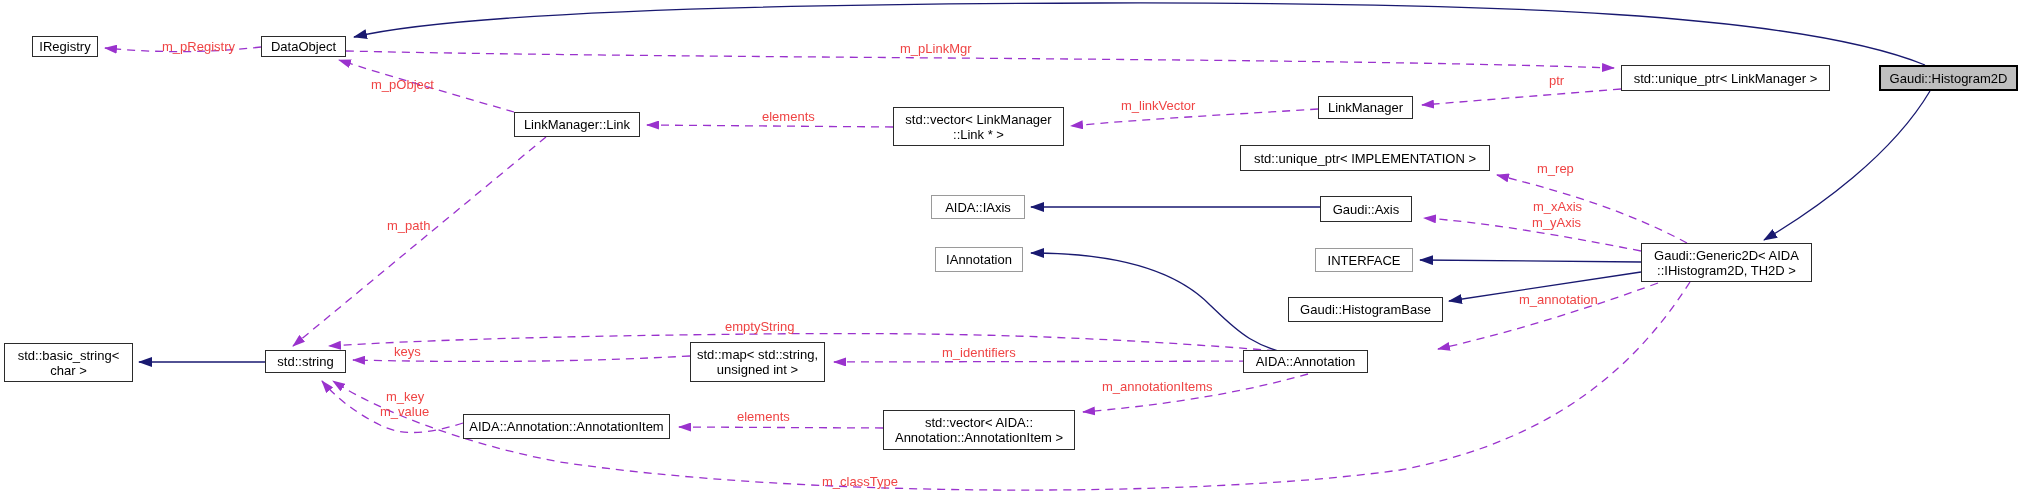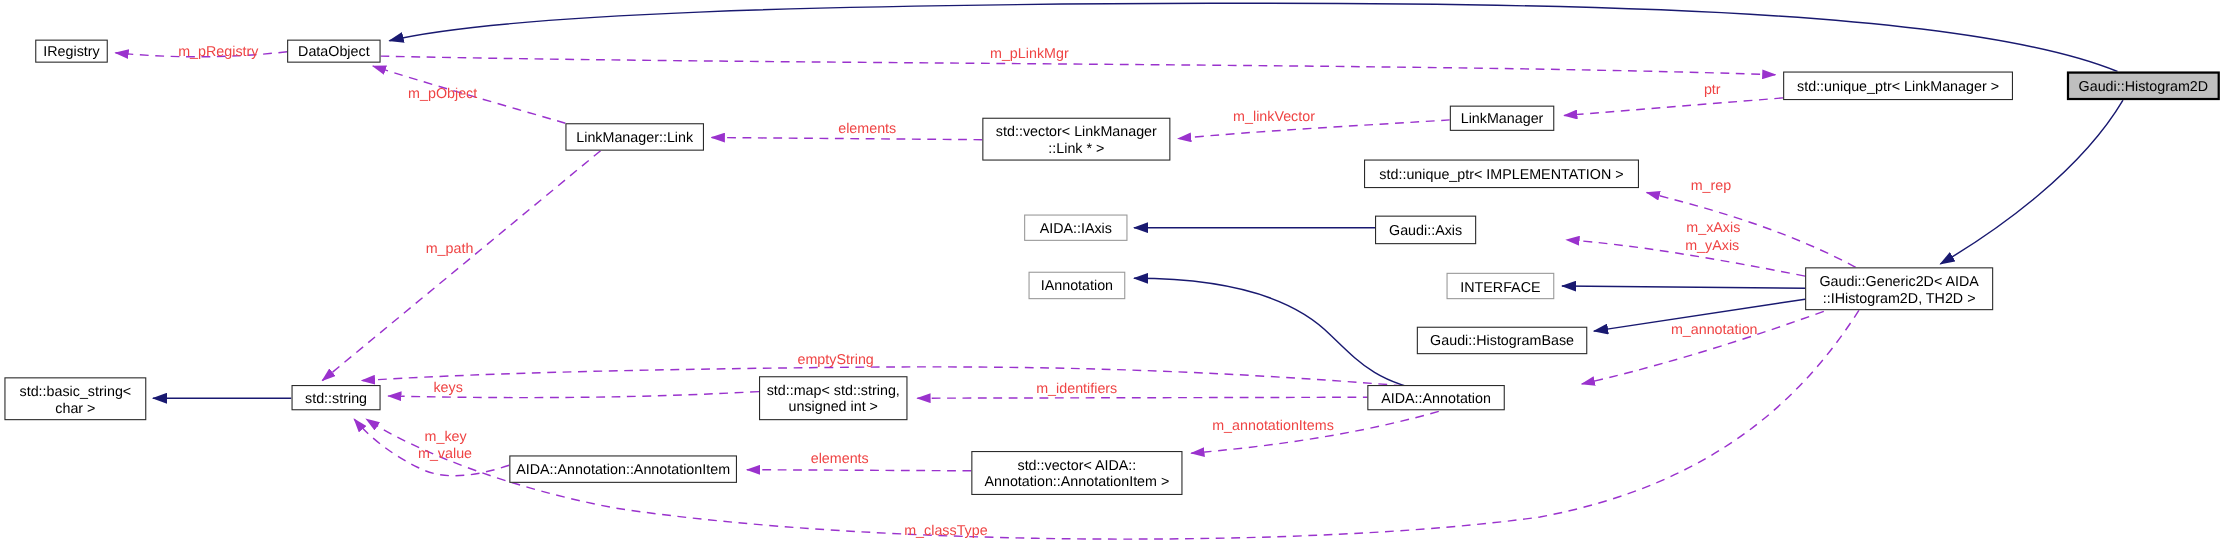--- a/index.html
+++ b/index.html
@@ -89,21 +89,21 @@
     </div>
 
   <div class="node" style="left:1240px;top:145px;width:250px;height:26px">
     <span>std::unique_ptr&lt; IMPLEMENTATION &gt;</span>
     </div>
 
   <div class="node ext" style="left:931px;top:195px;width:94px;height:24px">
     <span>AIDA::IAxis</span>
     </div>
 
-  <div class="node" style="left:1250px;top:196px;width:92px;height:26px">
+  <div class="node" style="left:1320px;top:196px;width:92px;height:26px">
     <span>Gaudi::Axis</span>
     </div>
 
   <div class="node" style="left:1641px;top:243px;width:171px;height:39px">
     <span>Gaudi::Generic2D&lt; AIDA</span>
     <span>::IHistogram2D, TH2D &gt;</span>
     </div>
 
   <div class="node ext" style="left:935px;top:247px;width:88px;height:25px">
     <span>IAnnotation</span>

